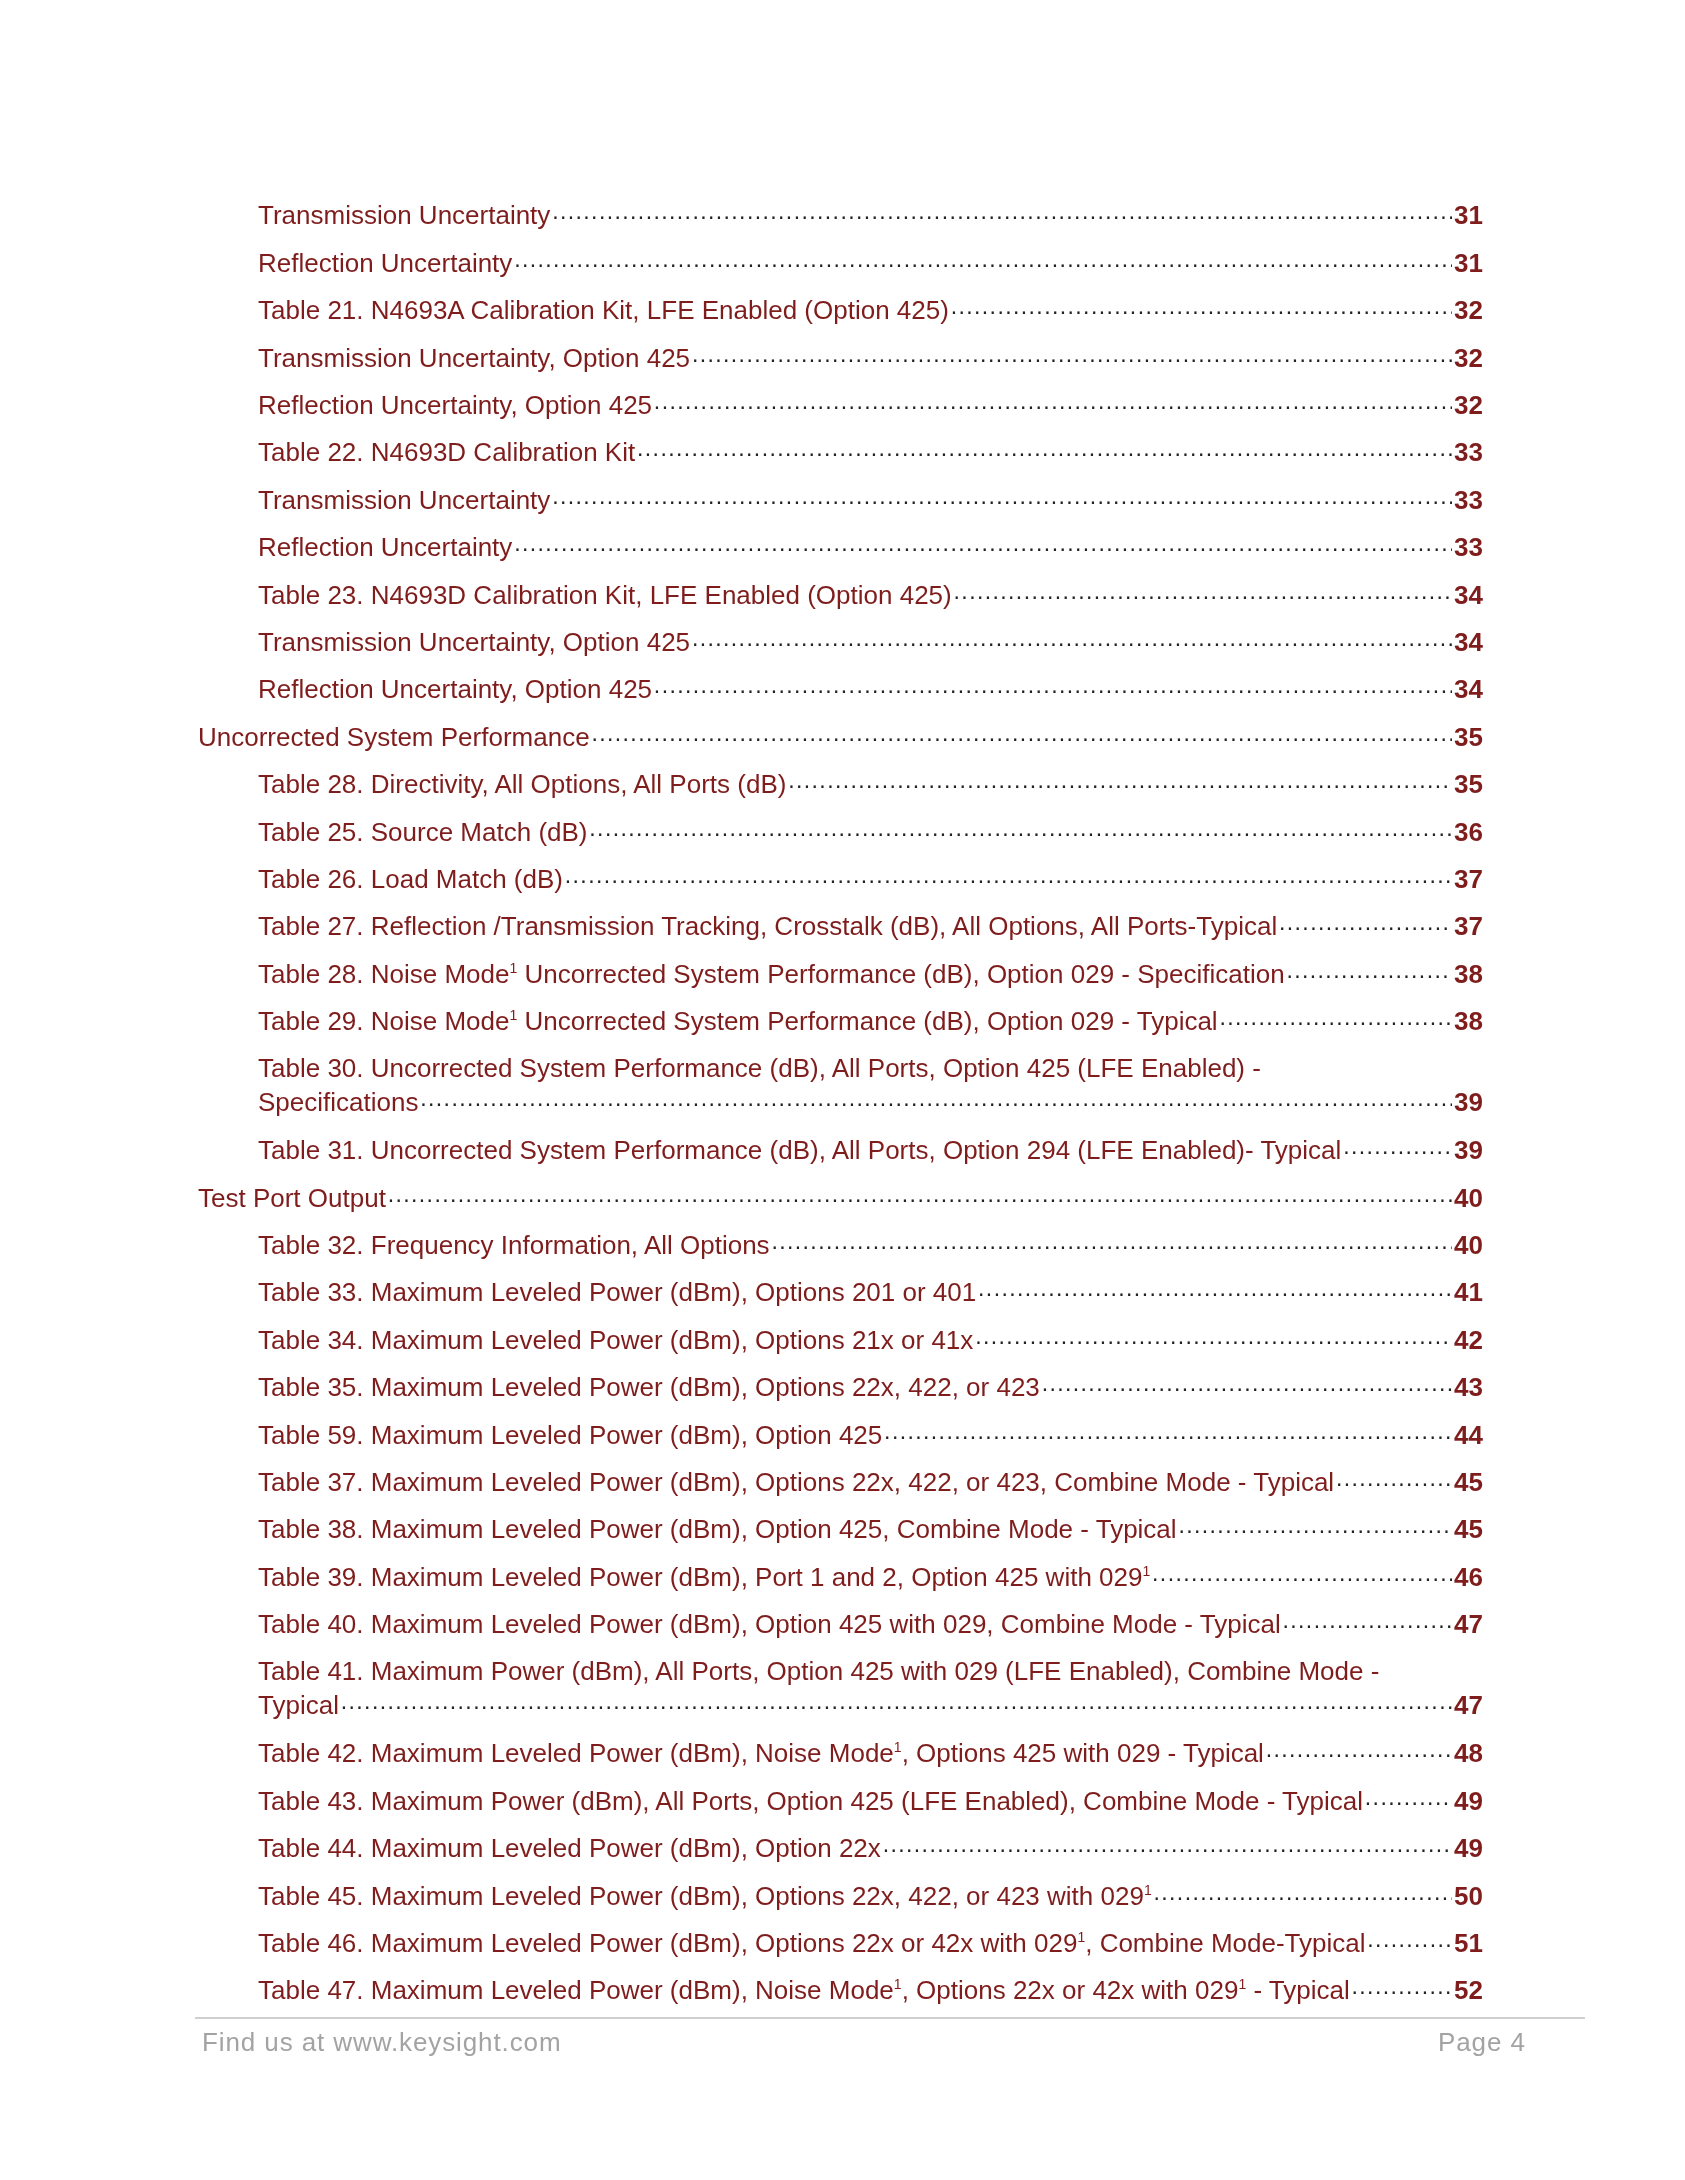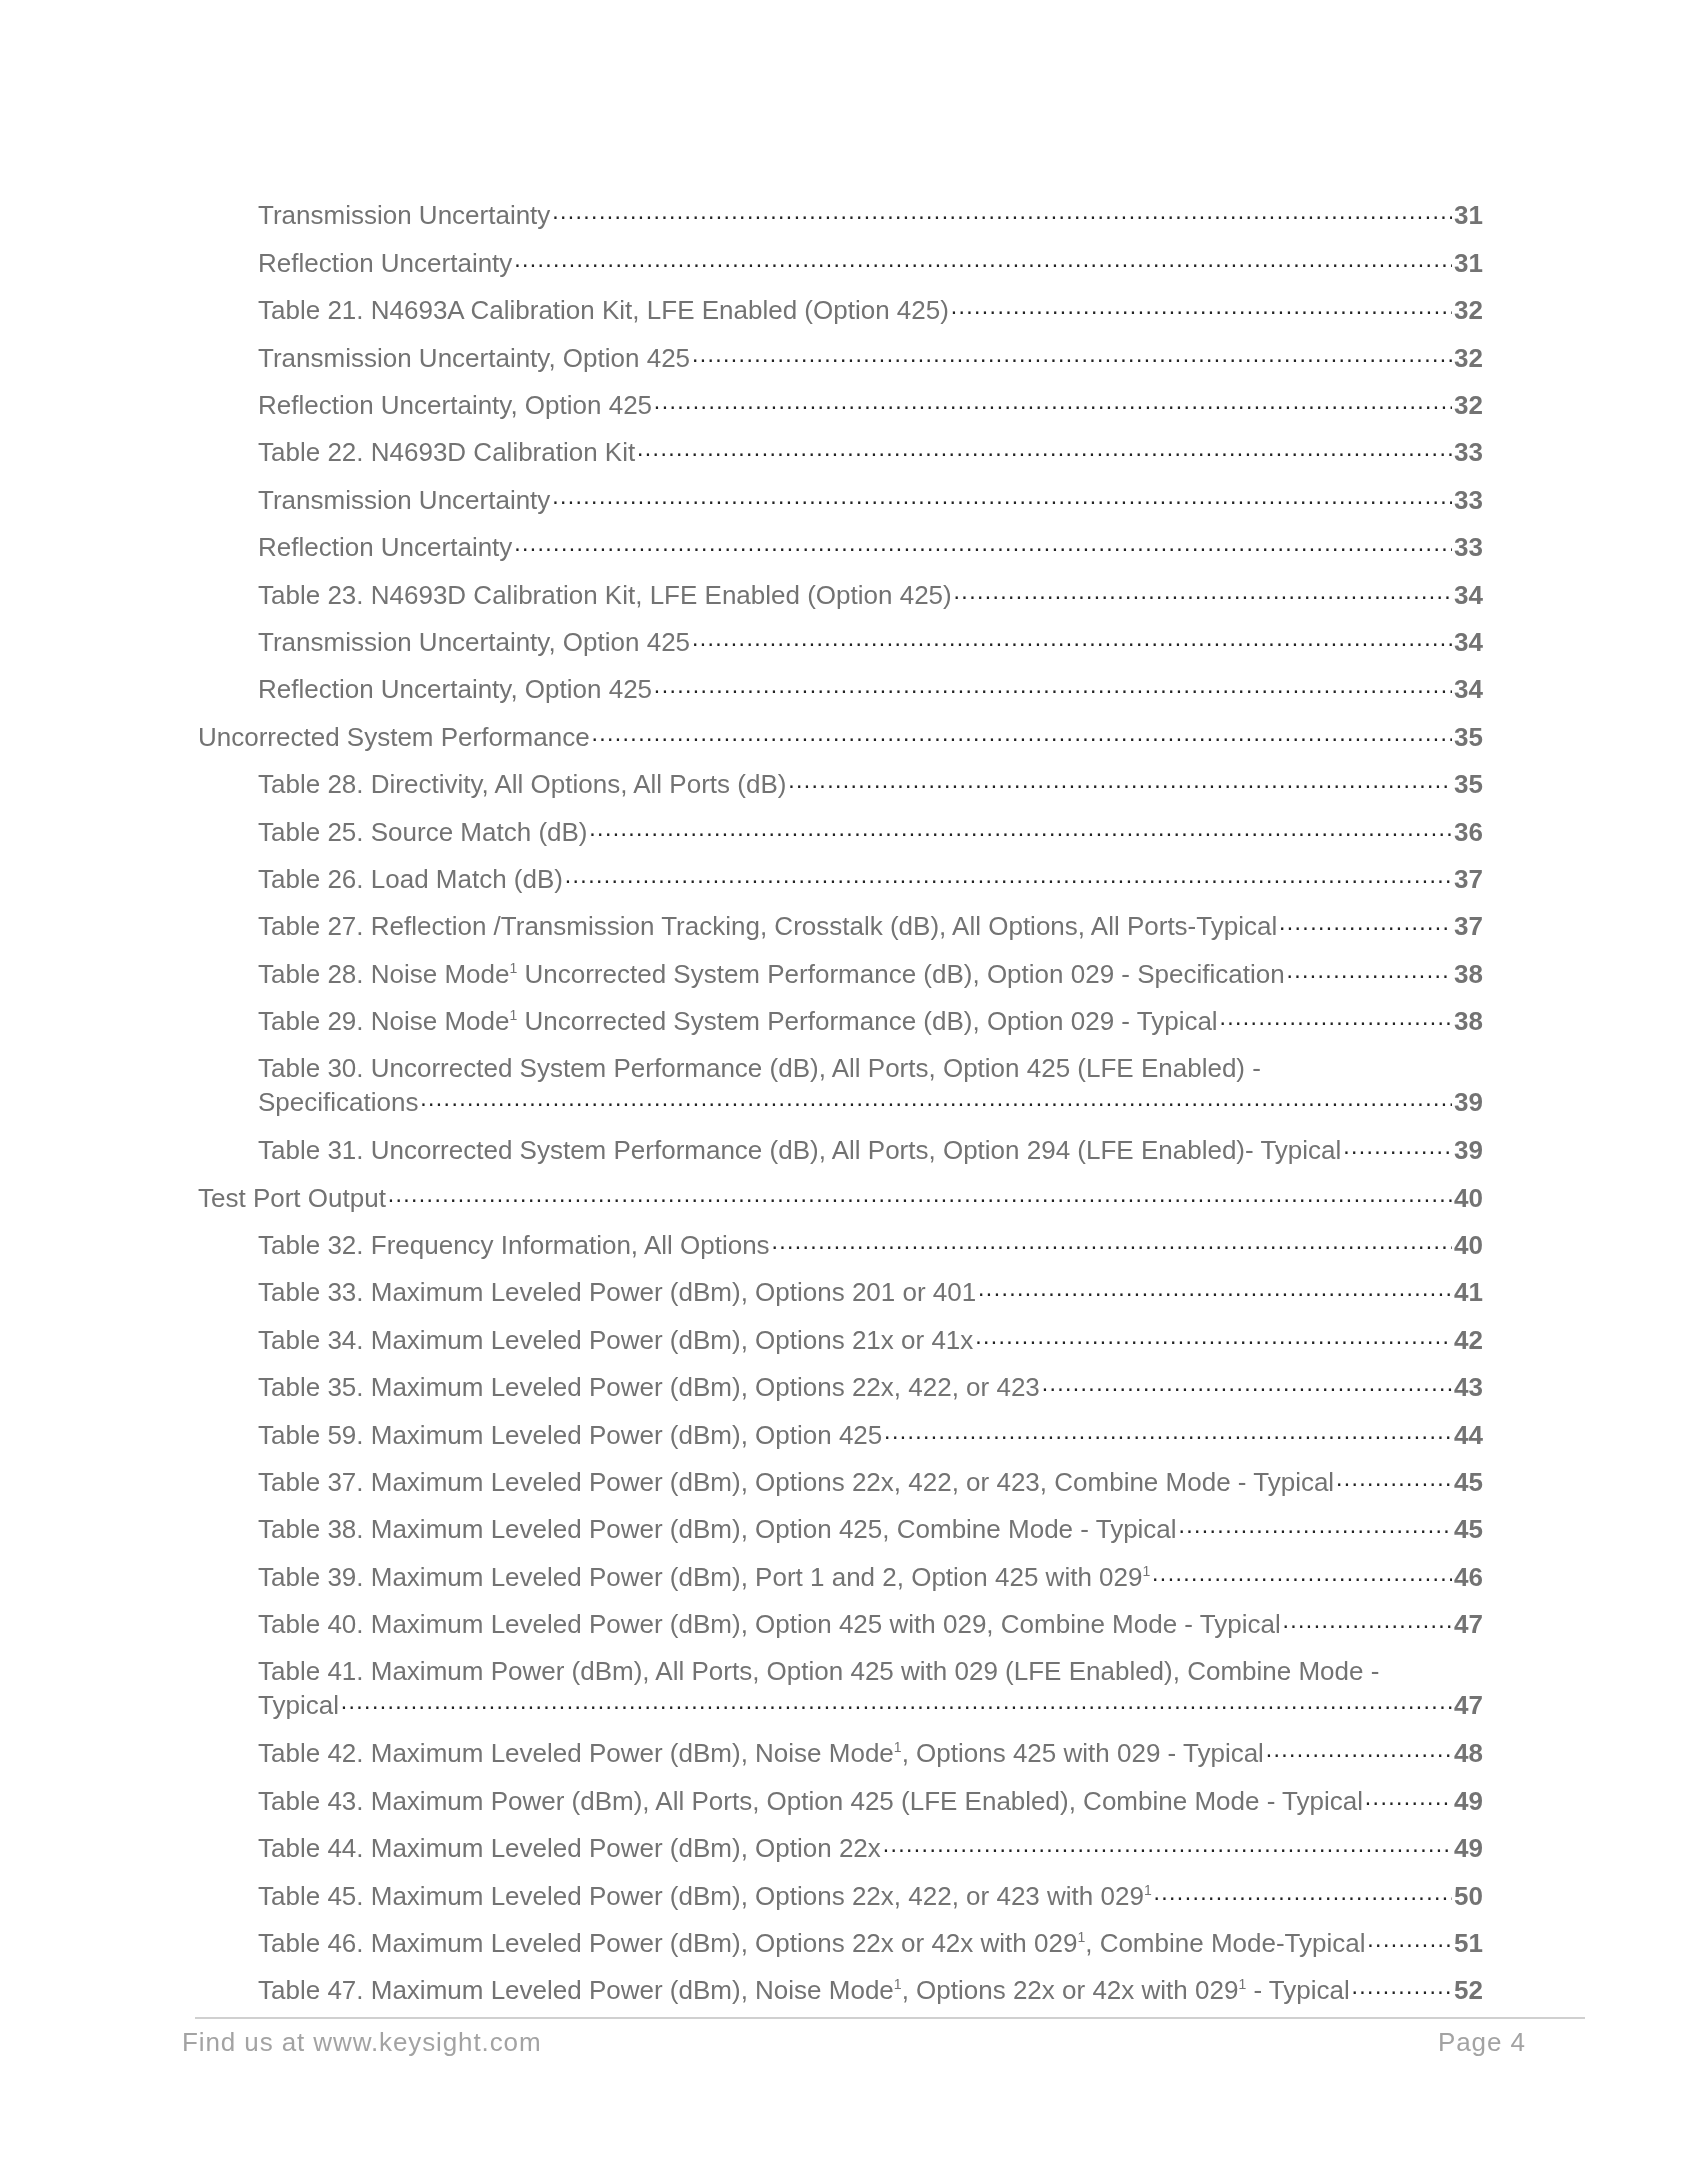--- a/index.html
+++ b/index.html
@@ -19,21 +19,21 @@
     position: absolute;
     left: 0;
     top: 0;
     width: 1685px;
   }
   .entry {
     position: absolute;
     display: block;
     font-size: 26px;
     line-height: 33px;
-    color: #737373;
+    color: #7f1d1d;
     text-decoration: none;
   }
   .entry.lvl1 { left: 198px; width: 1285px; }
   .entry.lvl2 { left: 258px; width: 1225px; }
 
   .line {
     display: flex;
     align-items: baseline;
     white-space: nowrap;
   }
@@ -80,21 +80,21 @@
     background: #d0d0d0;
   }
   .footer-left, .footer-right {
     position: absolute;
     top: 2026px;
     font-size: 26px;
     line-height: 32px;
     color: #a3a3a3;
     letter-spacing: 0.9px;
   }
-  .footer-left { left: 182px; text-align: center; }
+  .footer-left { left: 202px; text-align: center; }
   .footer-right { left: 1438px; }
 </style>
 </head>
 <body>
 
 <div class="toc">
 
   <a class="entry lvl2" style="top:198px">
     <div class="line">
         <span class="txt">Transmission Uncertainty</span>

